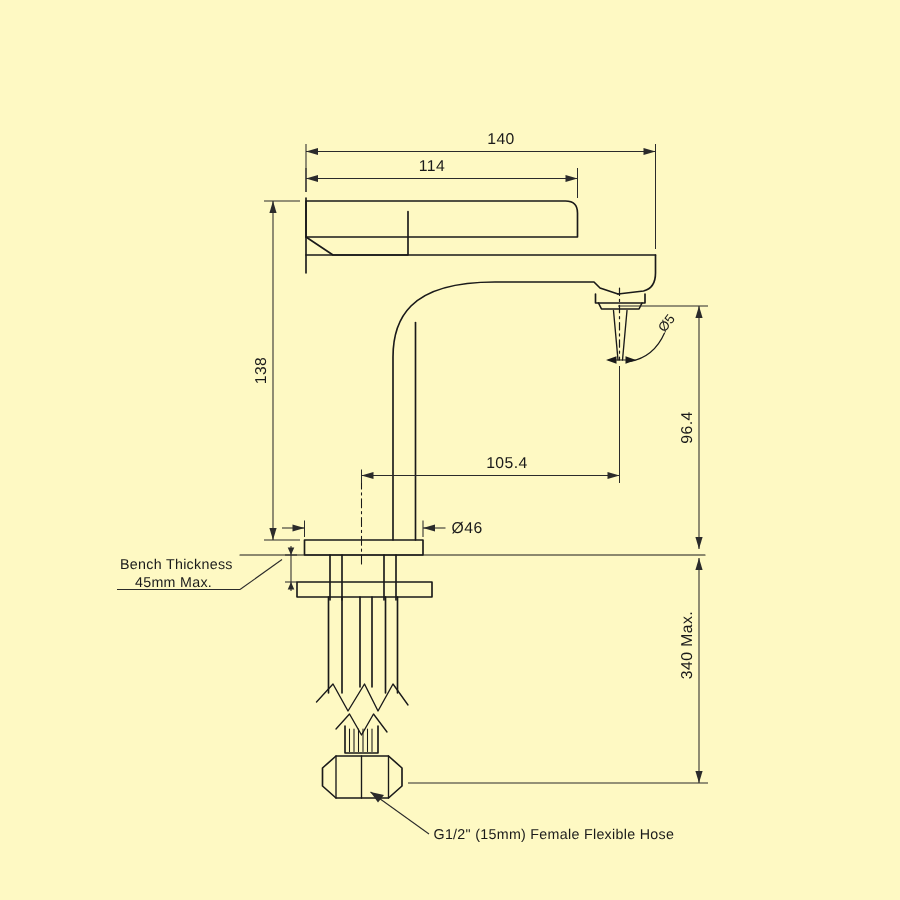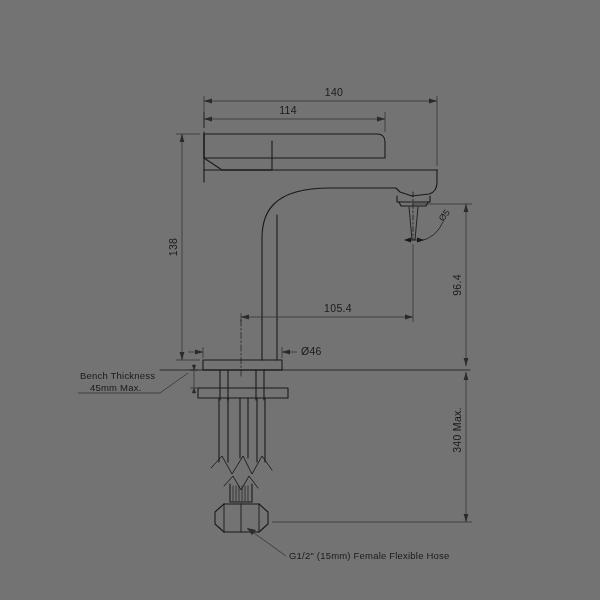--- a/index.html
+++ b/index.html
@@ -8,21 +8,21 @@
     padding: 0;
     background: #ffffff;
   }
   body {
     font-family: "Liberation Sans", sans-serif;
   }
   #drawing-root {
     position: relative;
     width: 600px;
     height: 600px;
-    background: #737373;
+    background: #fef9c3;
     overflow: hidden;
   }
   #drawing-svg {
     display: block;
     width: 600px;
     height: 600px;
   }
   .dim-text {
     font-family: "Liberation Sans", sans-serif;
     font-size: 10.5px;

